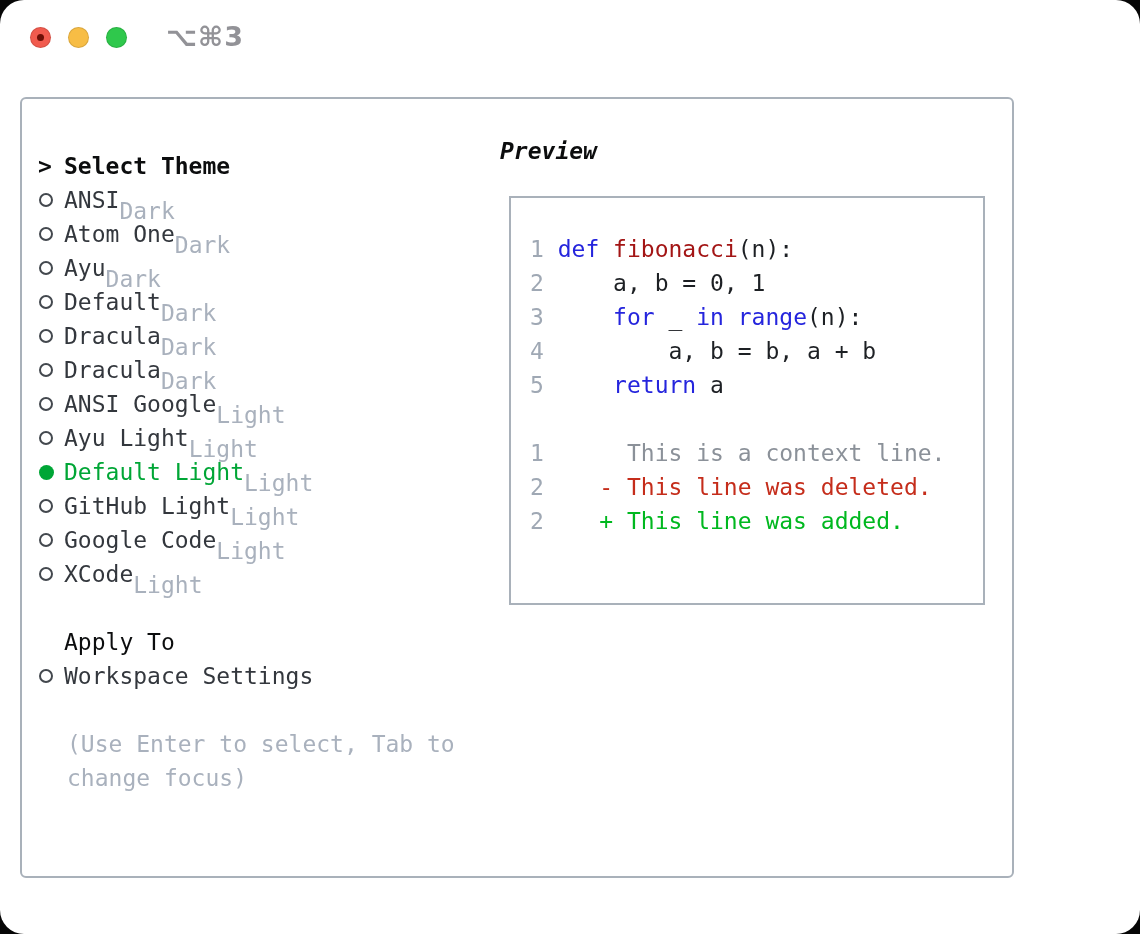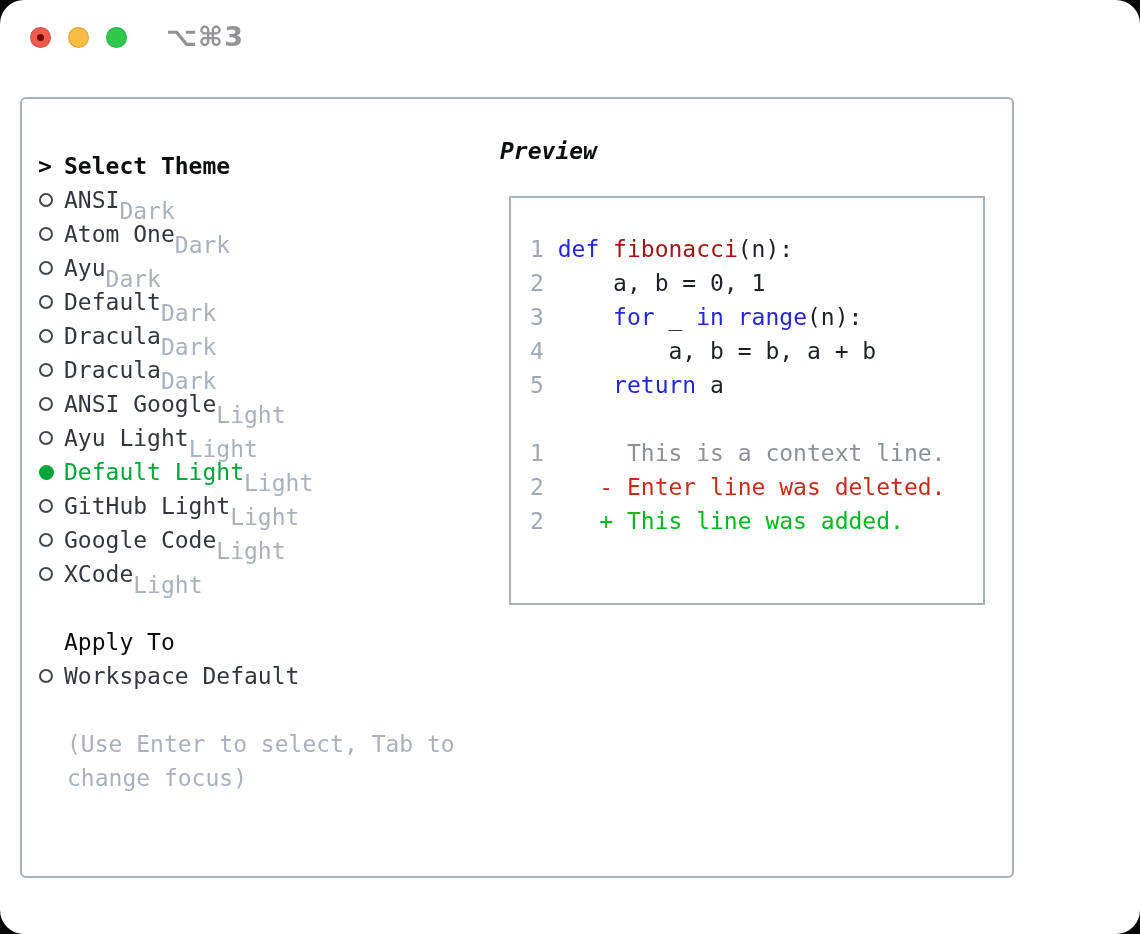--- a/index.html
+++ b/index.html
@@ -117,34 +117,34 @@
           <div class="row"><span class="marker"><span class="ring"></span></span><span class="item-name">Google Code</span> <span class="item-variant">Light</span></div>
           <div class="row"><span class="marker"><span class="ring"></span></span><span class="item-name">XCode</span> <span class="item-variant">Light</span></div>
         </div>
 
       <div class="row apply-heading-row">
         <span class="marker"></span>
         <span class="subheading">Apply To</span>
       </div>
 
       <div>
-          <div class="row"><span class="marker"><span class="ring"></span></span><span class="item-name">Workspace Default</span></div>
+          <div class="row"><span class="marker"><span class="ring"></span></span><span class="item-name">Workspace Settings</span></div>
         </div>
 
       <div class="hint">(Use Enter to select, Tab to change focus)</div>
     </div>
 
     <div class="preview-heading">Preview</div>
 
     <div class="preview-box">
         <div class="pline"><span class="seg-lnum">1 </span><span class="seg-keyword">def</span><span class="seg-plain"> </span><span class="seg-function">fibonacci</span><span class="seg-plain">(n):</span></div>
         <div class="pline"><span class="seg-lnum">2 </span><span class="seg-plain">    a, b = 0, 1</span></div>
         <div class="pline"><span class="seg-lnum">3 </span><span class="seg-plain">    </span><span class="seg-keyword">for</span><span class="seg-plain"> _ </span><span class="seg-keyword">in</span><span class="seg-plain"> </span><span class="seg-keyword">range</span><span class="seg-plain">(n):</span></div>
         <div class="pline"><span class="seg-lnum">4 </span><span class="seg-plain">        a, b = b, a + b</span></div>
         <div class="pline"><span class="seg-lnum">5 </span><span class="seg-plain">    </span><span class="seg-keyword">return</span><span class="seg-plain"> a</span></div>
         <div class="pline"><span class="seg-lnum"></span></div>
         <div class="pline"><span class="seg-lnum">1 </span><span class="seg-context">     This is a context line.</span></div>
-        <div class="pline"><span class="seg-lnum">2 </span><span class="seg-deleted">   - Enter line was deleted.</span></div>
+        <div class="pline"><span class="seg-lnum">2 </span><span class="seg-deleted">   - This line was deleted.</span></div>
         <div class="pline"><span class="seg-lnum">2 </span><span class="seg-added">   + This line was added.</span></div>
       </div>
 
   </div>
 </div>
 
 </body></html>

